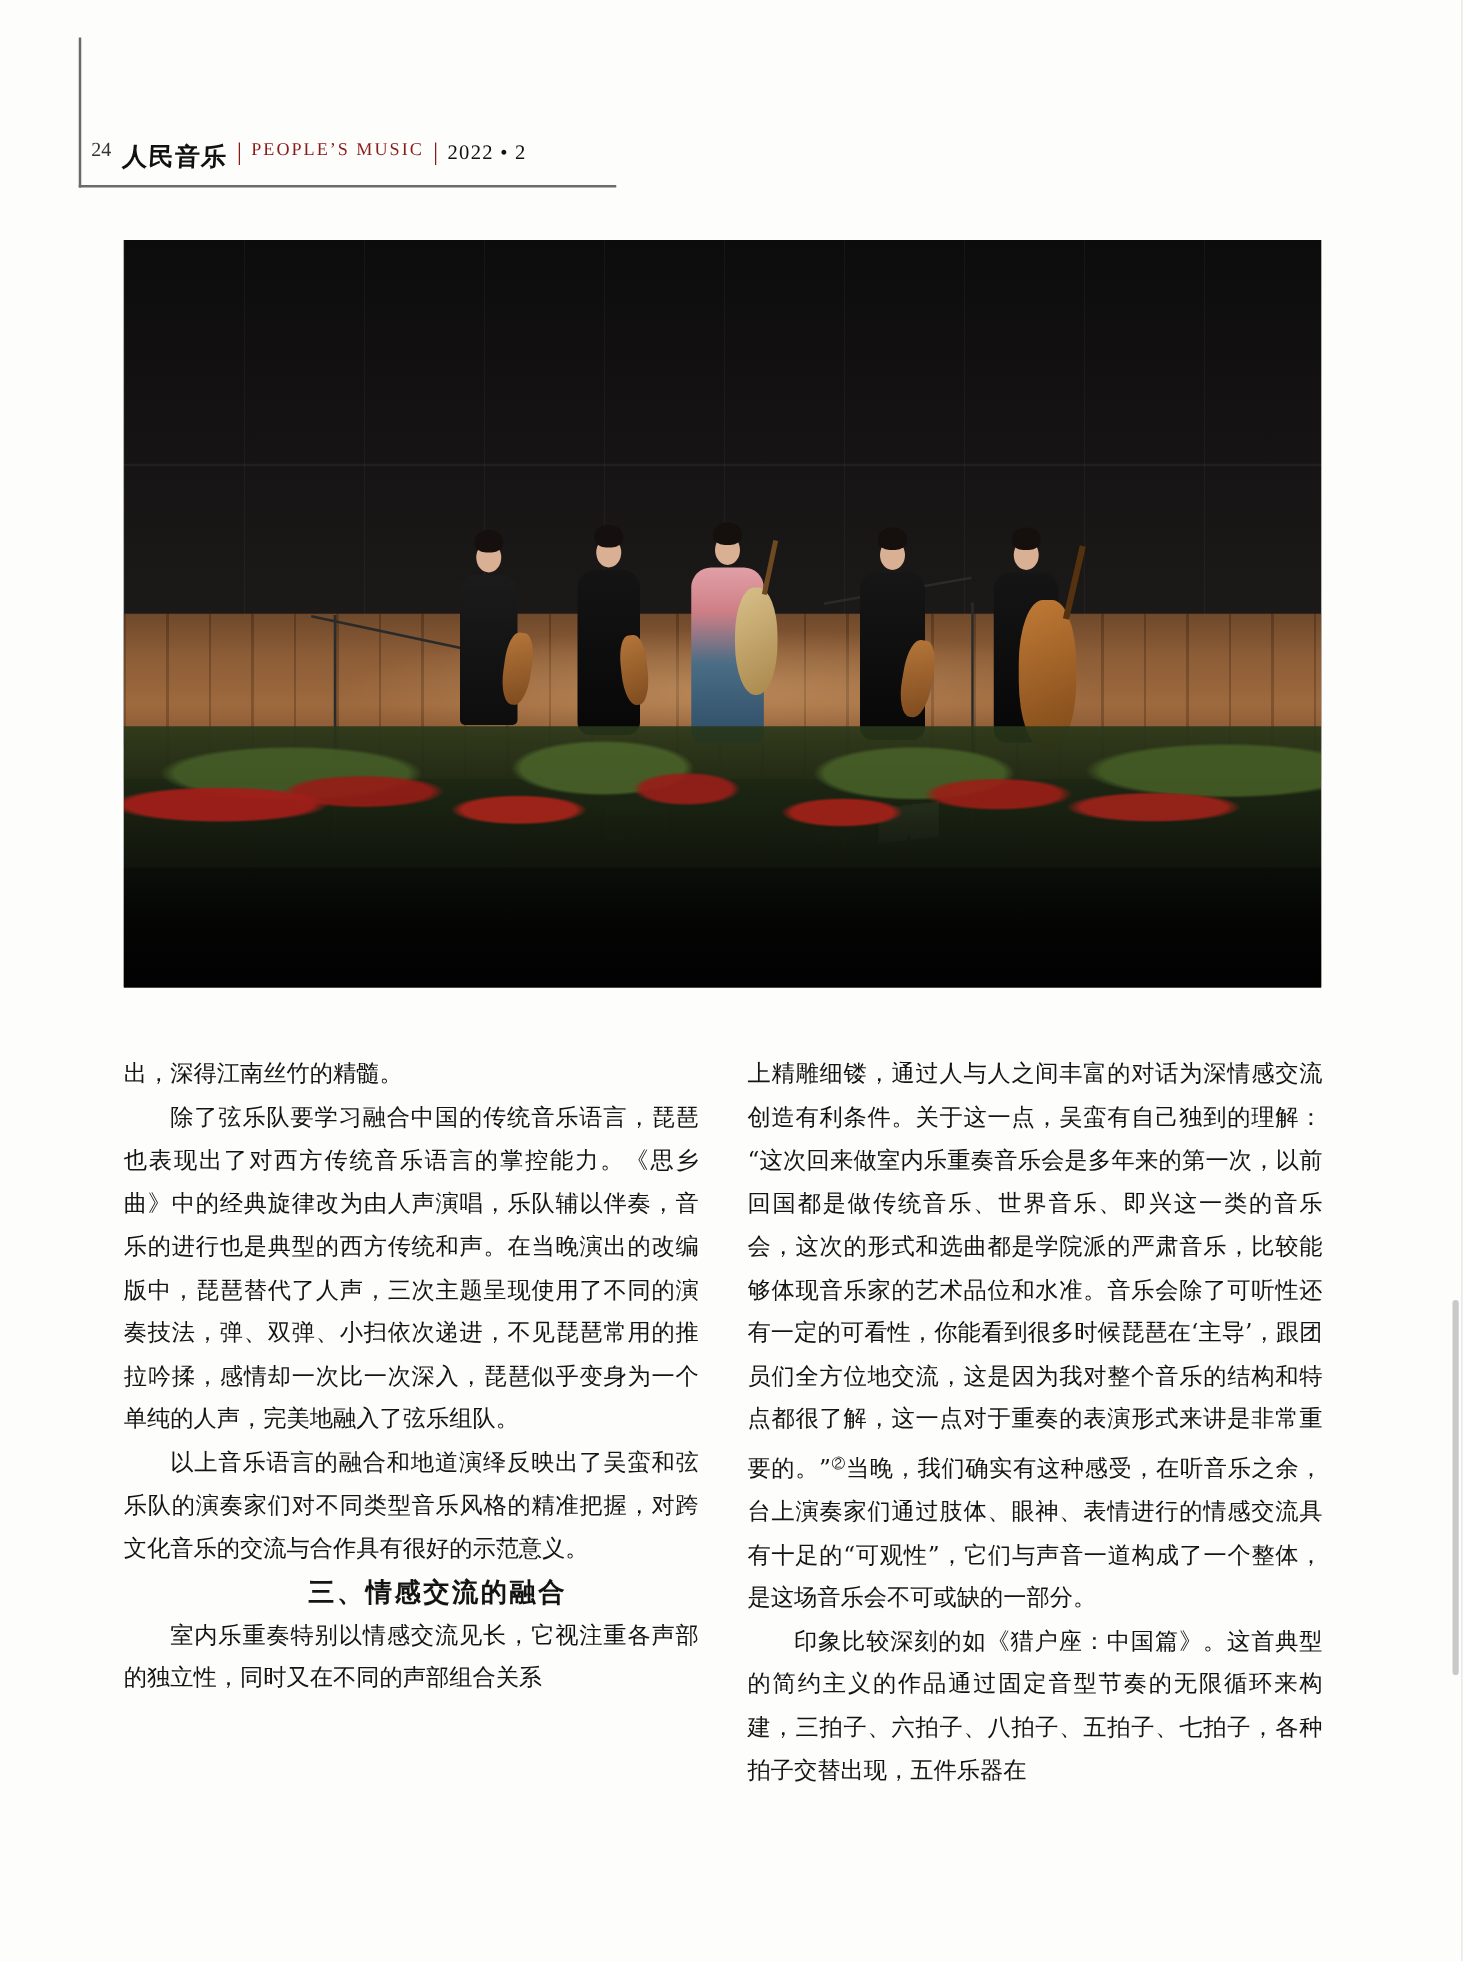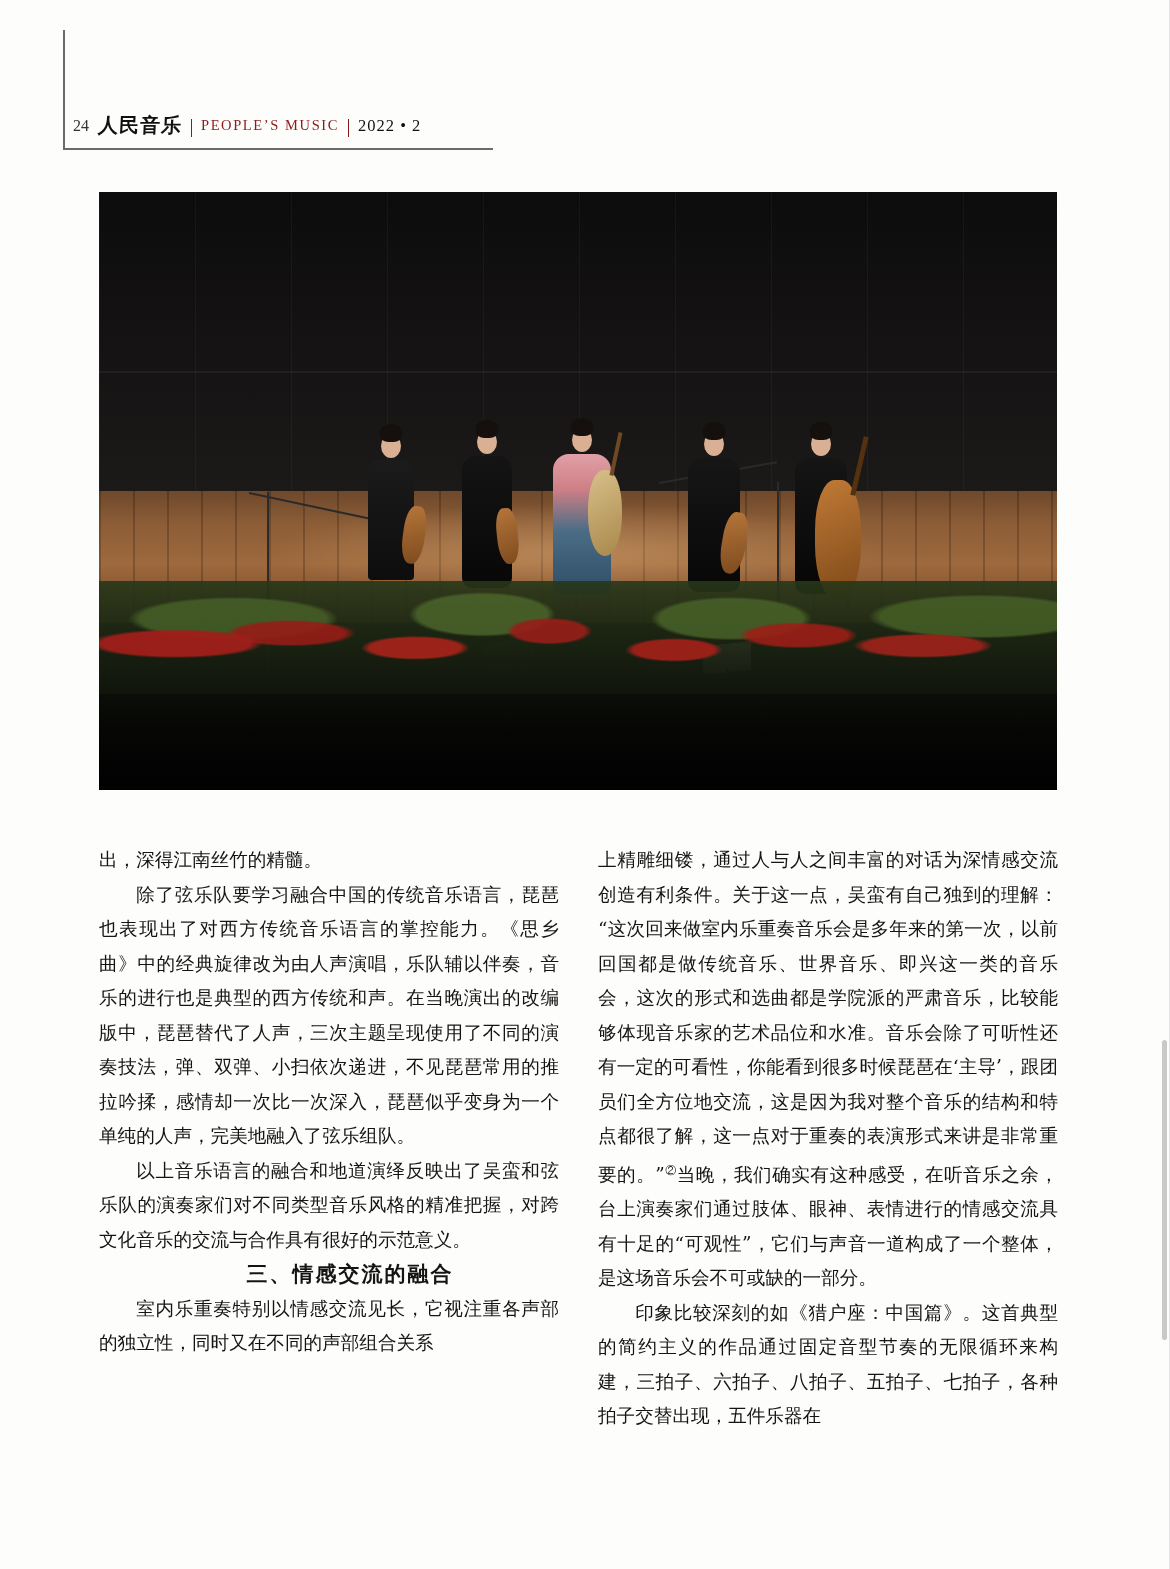--- a/index.html
+++ b/index.html
@@ -44,21 +44,21 @@
     top: 118px;
     width: 430px;
     height: 2px;
     background: #6b6b6b;
   }
   .header-inner {
     position: absolute;
     left: 10px;
     top: 82px;
     display: flex;
-    align-items: center;
+    align-items: flex-start;
     gap: 9px;
     white-space: nowrap;
   }
   .page-number {
     font-size: 16px;
     color: #333;
     font-family: "Liberation Serif", serif;
   }
   .masthead-cn {
     font-size: 20px;

